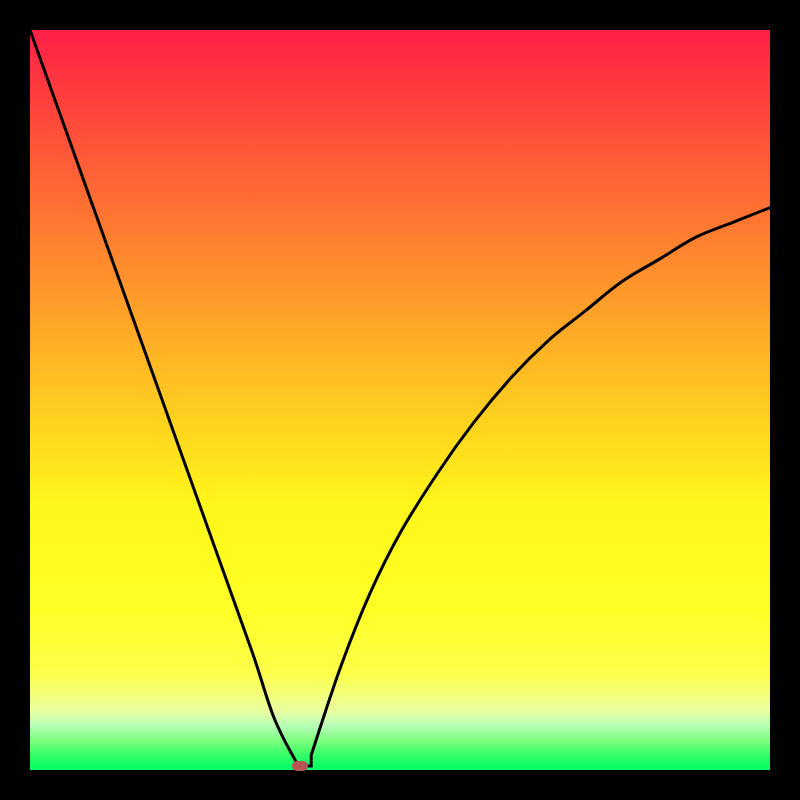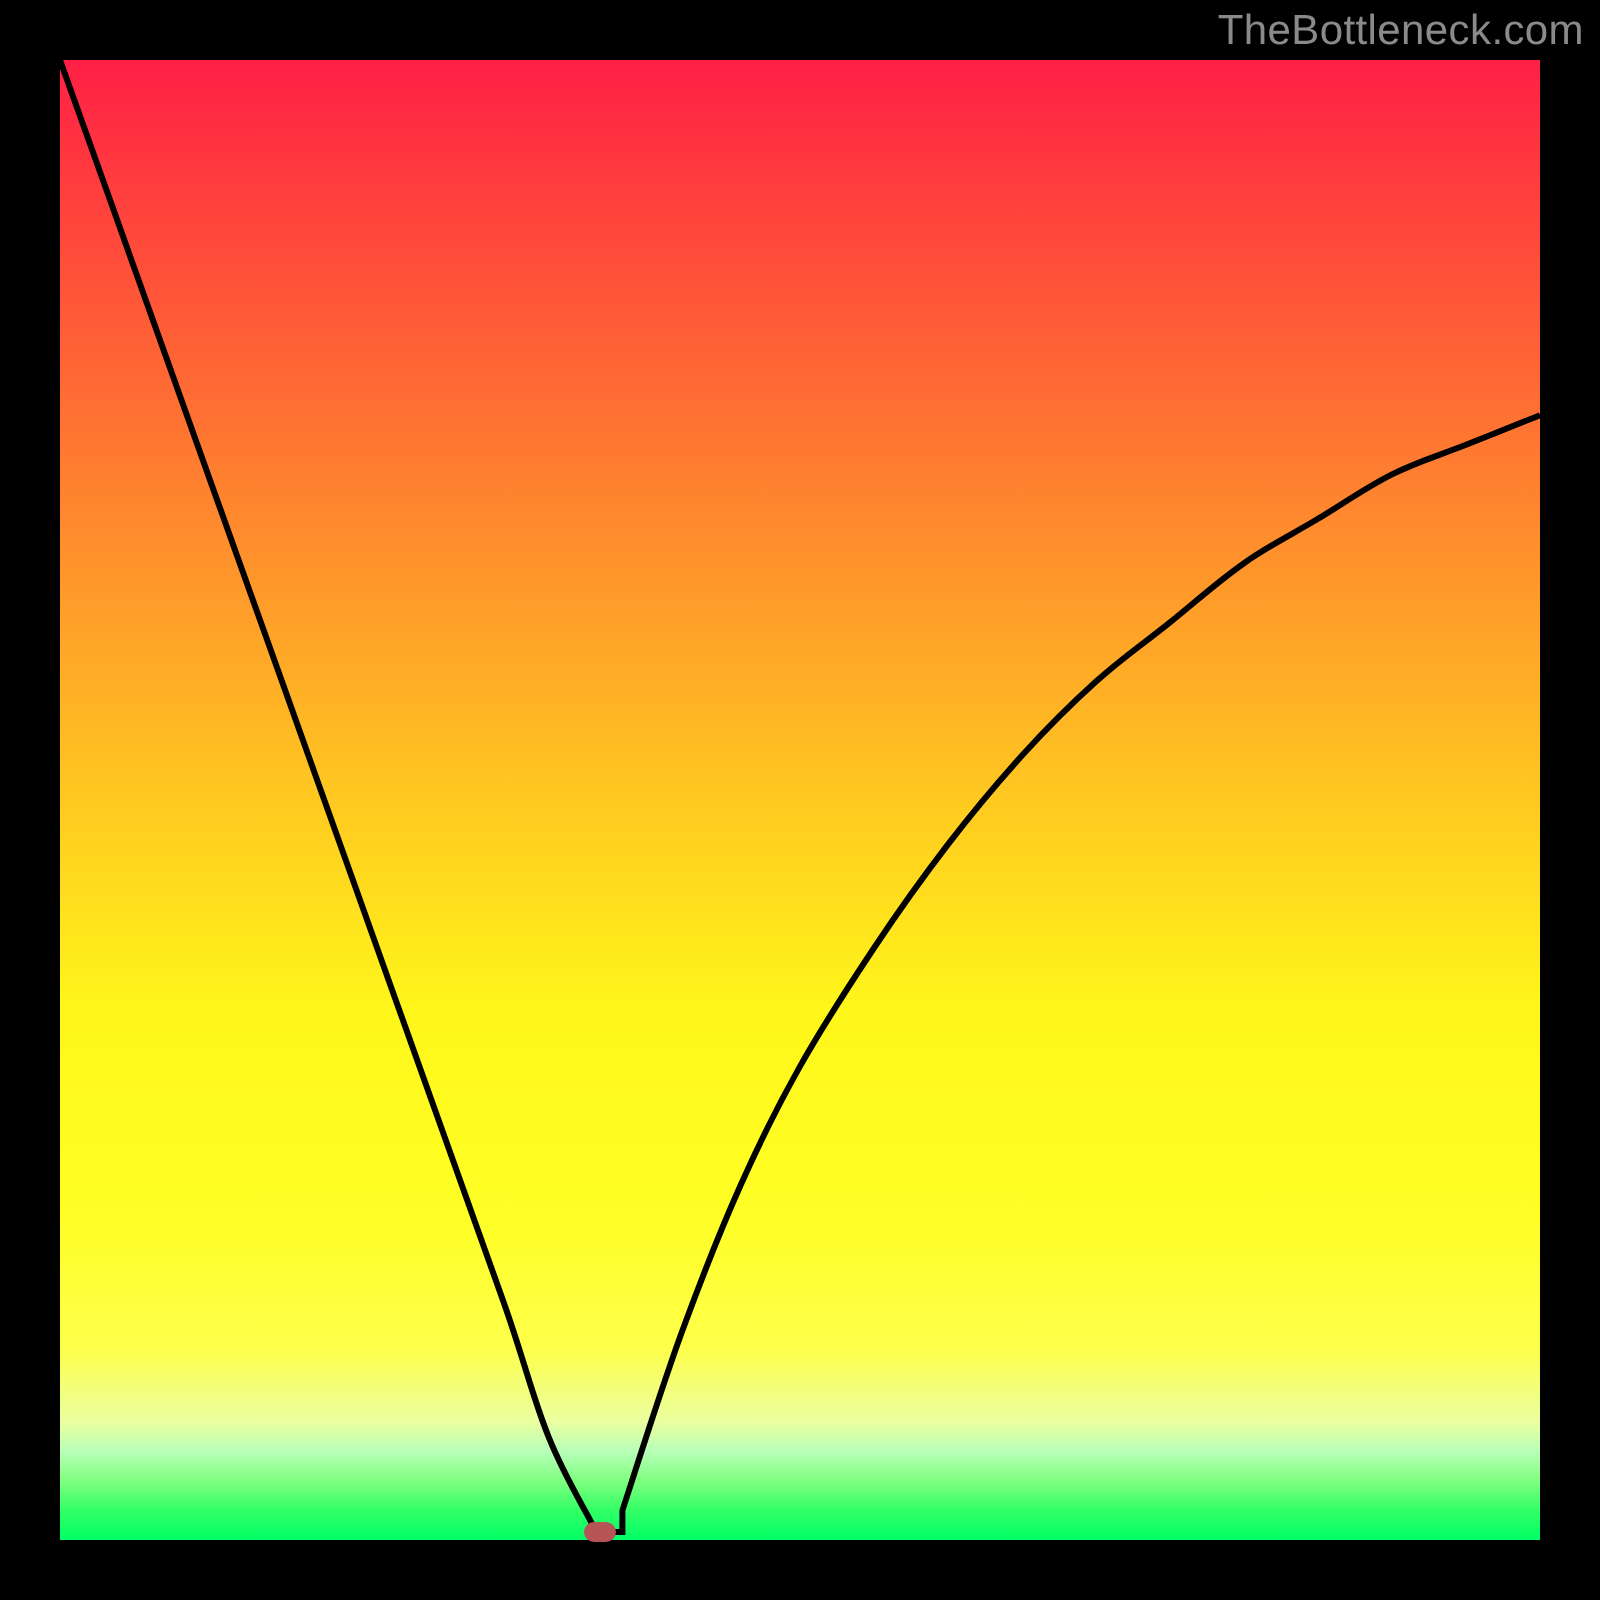--- a/index.html
+++ b/index.html
@@ -70,14 +70,13 @@
 </head>
 <body>
 
 <div class="frame">
   <div class="plot">
     <svg class="curve" viewBox="0 0 740 740" preserveAspectRatio="none">
       <path id="curve-path" fill="none" stroke-width="3" d="M 0.0 0.0 C 6.7 18.6, 23.7 66.3, 37.0 103.6 C 50.3 140.9, 60.7 169.9, 74.0 207.2 C 87.3 244.5, 97.7 273.5, 111.0 310.8 C 124.3 348.1, 134.7 377.1, 148.0 414.4 C 161.3 451.7, 171.7 480.7, 185.0 518.0 C 198.3 555.3, 211.3 591.0, 222.0 621.6 C 232.7 652.2, 236.2 668.2, 244.2 688.2 C 252.2 708.2, 262.4 724.6, 266.4 732.6 L 266.4 736.0 L 281.2 736.0 L 281.2 725.2 C 286.5 709.2, 300.1 665.7, 310.8 636.4 C 321.5 607.1, 329.7 586.4, 340.4 562.4 C 351.1 538.4, 358.0 524.5, 370.0 503.2 C 382.0 481.9, 393.7 464.0, 407.0 444.0 C 420.3 424.0, 430.7 409.5, 444.0 392.2 C 457.3 374.9, 467.7 362.5, 481.0 347.8 C 494.3 333.1, 504.7 322.8, 518.0 310.8 C 531.3 298.8, 541.7 291.9, 555.0 281.2 C 568.3 270.5, 578.7 260.9, 592.0 251.6 C 605.3 242.3, 615.7 237.4, 629.0 229.4 C 642.3 221.4, 652.7 213.9, 666.0 207.2 C 679.3 200.5, 689.7 197.7, 703.0 192.4 C 716.3 187.1, 733.3 180.3, 740.0 177.6" stroke="#000000"></path>
     </svg>
     <div id="marker" class="marker" style="left:270.1px; top:736.3px; background:#b75455;"></div>
   </div>
-  <div class="watermark">TheBottleneck.com</div>
 </div>
 
 </body></html>

